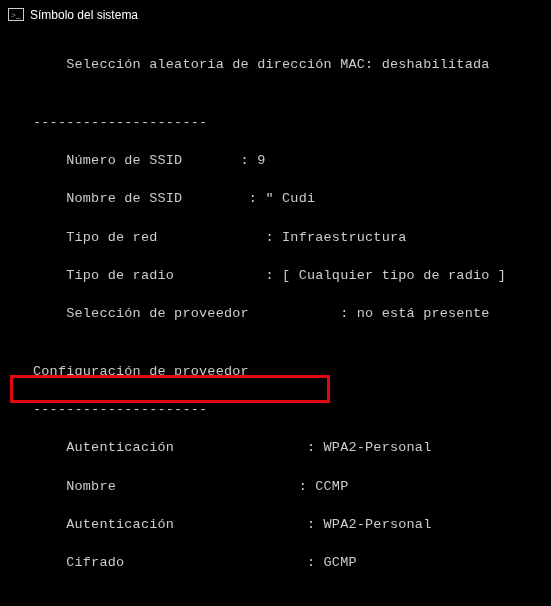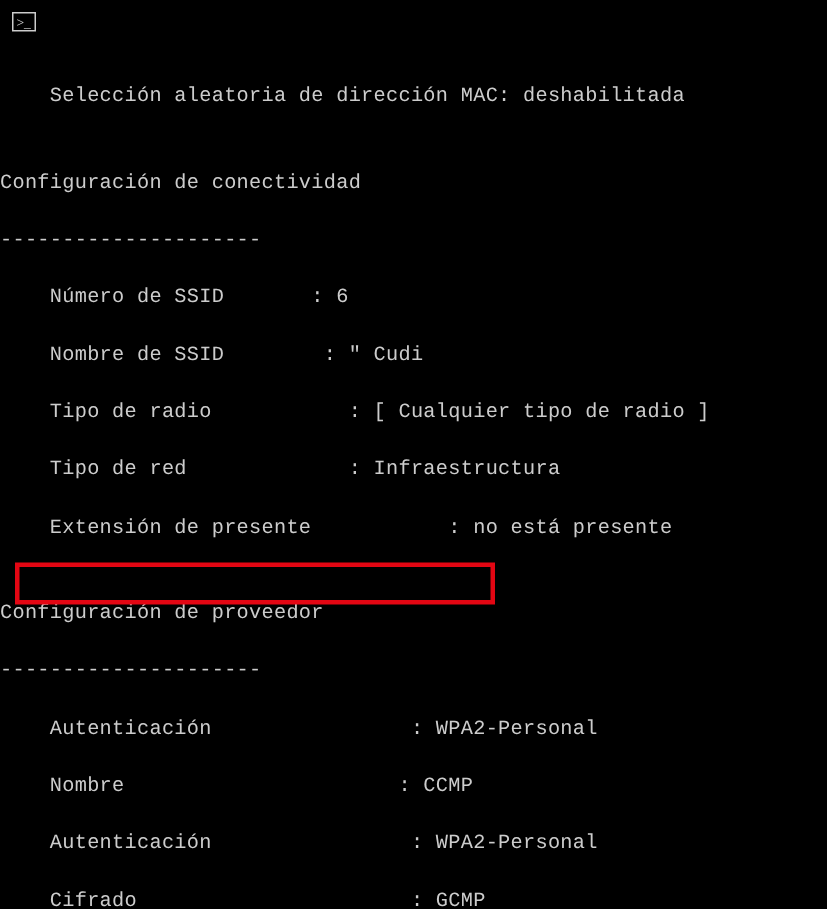--- a/index.html
+++ b/index.html
@@ -27,53 +27,53 @@
   .title-icon {
     width: 16px; height: 16px;
     display: inline-flex; align-items: center; justify-content: center;
   }
   .terminal {
     padding: 6px 0 0 0;
     white-space: pre;
     line-height: 1.42;
     letter-spacing: 0.2px;
   }
-  .line { display: block; }
+  .line { display: block; margin-left: 33px; }
   .highlight-box {
     position: absolute;
     border: 3px solid #e30613;
     pointer-events: none;
   }
   .black-patch {
     position:absolute;
     background:#000;
   }
 </style>
 </head>
 <body>
 
 <div class="titlebar">
   <span class="title-icon">
     <svg viewBox="0 0 16 16" width="16" height="16">
       <rect x="0.5" y="1.5" width="15" height="12" fill="#000" stroke="#ccc" stroke-width="1"></rect>
       <text x="3" y="11" font-size="9" fill="#ccc" font-family="Consolas">&gt;_</text>
     </svg>
   </span>
+  <span>Símbolo del sistema</span>
 </div>
 
 <div class="terminal">
 <span class="line">    Selección aleatoria de dirección MAC: deshabilitada</span>
 <span class="line"></span>
-<span class="line">Configuración de conectividad</span>
 <span class="line">---------------------</span>
-<span class="line">    Número de SSID       : 6</span>
+<span class="line">    Número de SSID       : 9</span>
 <span class="line">    Nombre de SSID        : " Cudi</span>
+<span class="line">    Tipo de red             : Infraestructura</span>
 <span class="line">    Tipo de radio           : [ Cualquier tipo de radio ]</span>
-<span class="line">    Tipo de red             : Infraestructura</span>
-<span class="line">    Extensión de presente           : no está presente</span>
+<span class="line">    Selección de proveedor           : no está presente</span>
 <span class="line"></span>
 <span class="line">Configuración de proveedor</span>
 <span class="line">---------------------</span>
 <span class="line">    Autenticación                : WPA2-Personal</span>
 <span class="line">    Nombre                      : CCMP</span>
 <span class="line">    Autenticación                : WPA2-Personal</span>
 <span class="line">    Cifrado                      : GCMP</span>
 
 
 <span class="line"></span>

